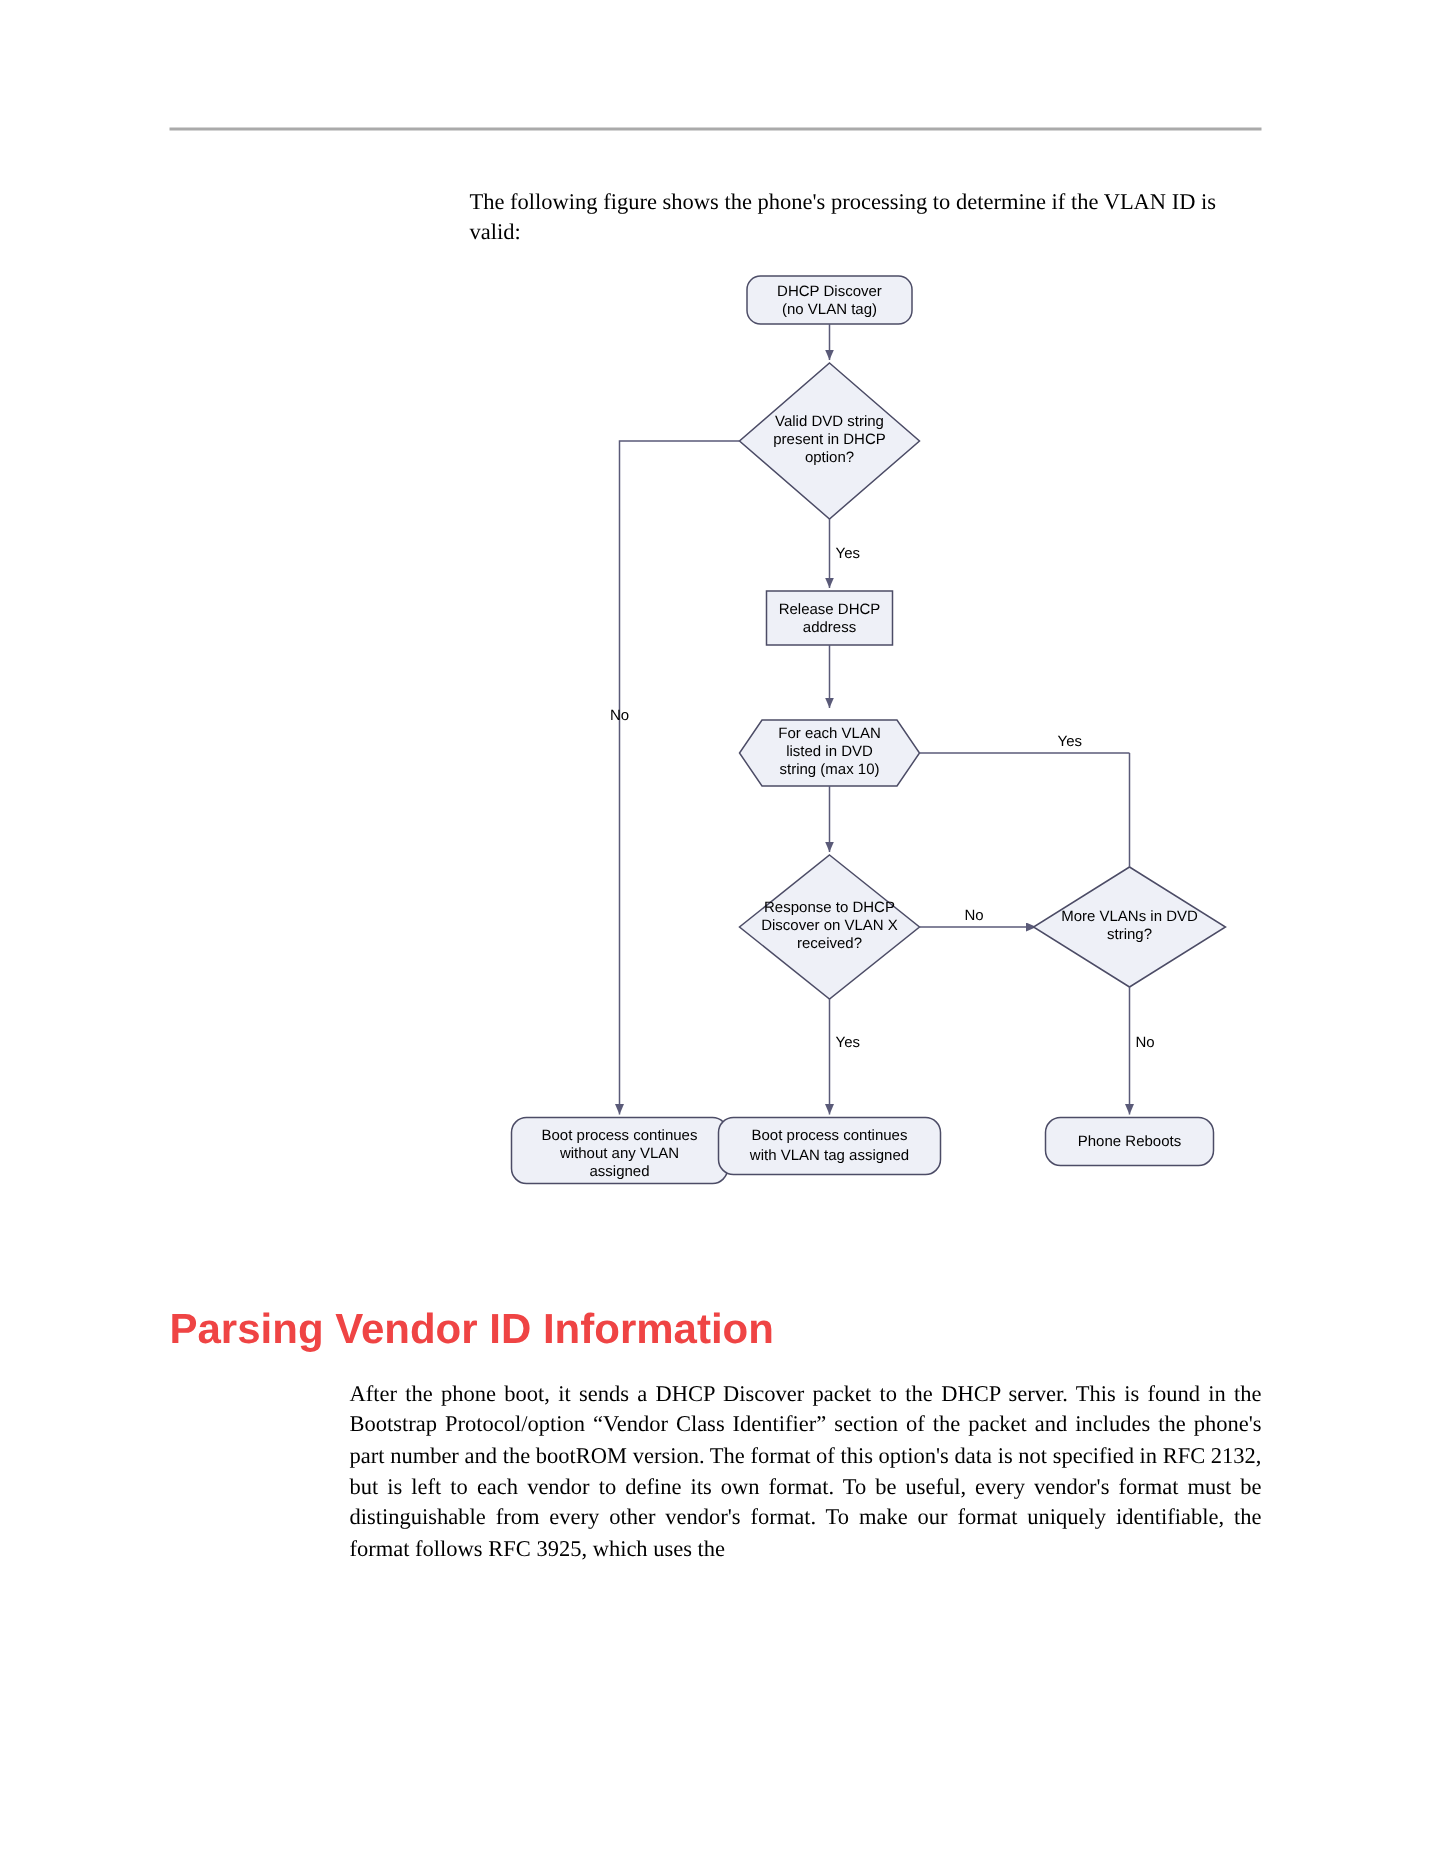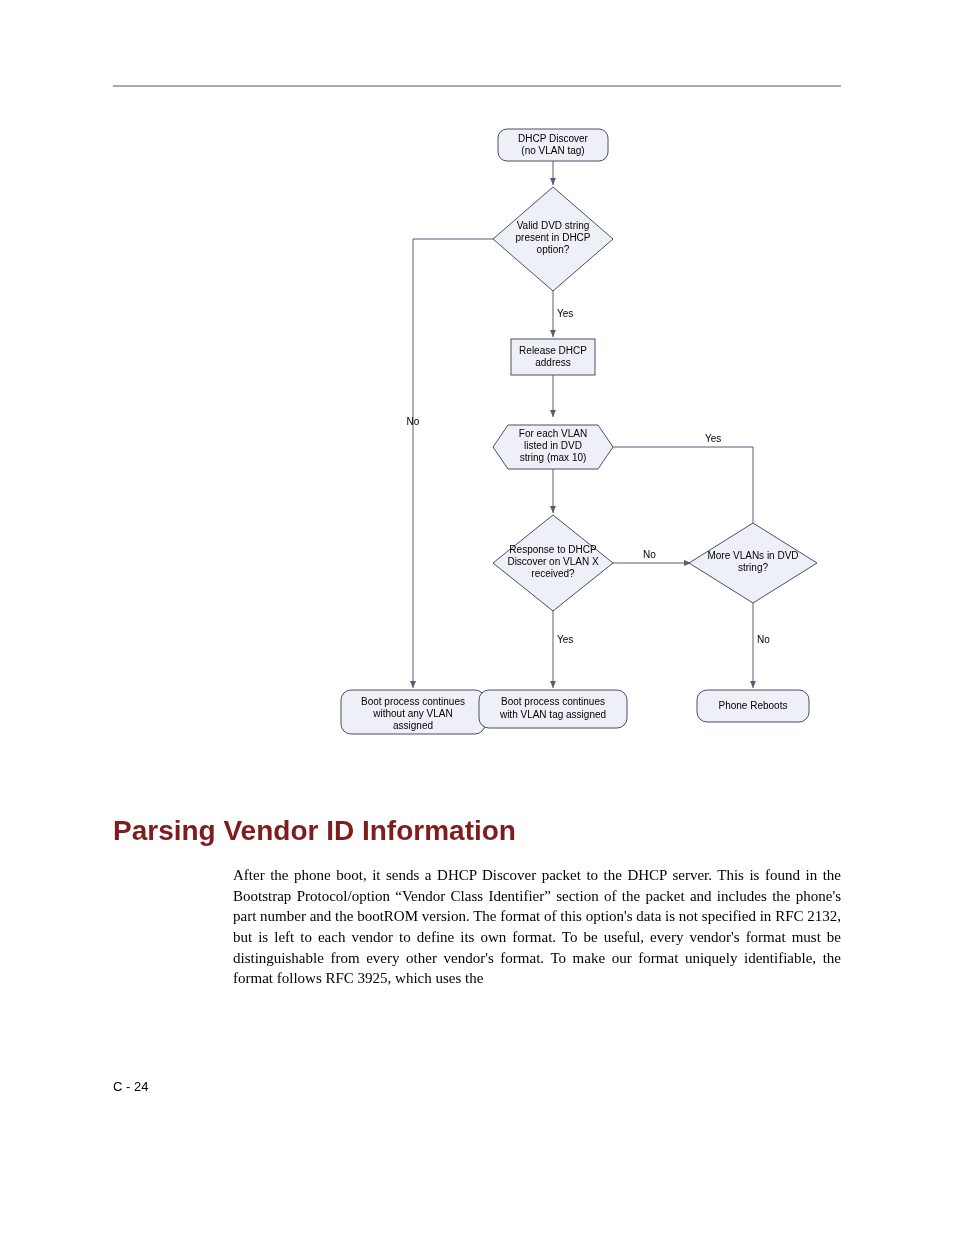--- a/index.html
+++ b/index.html
@@ -36,41 +36,42 @@
     margin-bottom: 50px;
     text-align: center;
   }
   .flowchart-container svg {
     display: block;
   }
   .section-heading {
     font-family: Arial, Helvetica, sans-serif;
     font-size: 28px;
     font-weight: bold;
-    color: #7f1d1d;
+    color: #ef4444;
     margin: 0 0 18px 0;
   }
   .body-text {
     margin-left: 120px;
     font-size: 15px;
     line-height: 1.38;
     text-align: justify;
   }
   .footer {
     margin-top: 90px;
     font-family: Arial, Helvetica, sans-serif;
     font-size: 13px;
   }
 </style>
 </head>
 <body>
 
 <div class="page">
   <hr class="header-rule">
 
+  <div class="intro-text">The following figure shows the phone's processing to determine if the VLAN ID is valid:</div>
 
   <div class="flowchart-container">
     <svg width="520" height="640" viewBox="0 0 520 640">
       <defs>
         <marker id="arrow" markerWidth="8" markerHeight="8" refX="7" refY="3" orient="auto">
           <path d="M0,0 L7,3 L0,6 Z" fill="#5a5a78"></path>
         </marker>
       </defs>
       <style>
         .box-fill { fill:#eef0f7; stroke:#4c4c66; stroke-width:1; }
@@ -145,14 +146,13 @@
       <rect x="384" y="565" rx="10" ry="10" width="112" height="32" class="box-fill"></rect>
       <text class="ftxt" x="440" y="584">Phone Reboots</text>
 
     </svg>
   </div>
 
   <h2 class="section-heading">Parsing Vendor ID Information</h2>
 
   <div class="body-text">After the phone boot, it sends a DHCP Discover packet to the DHCP server. This is found in the Bootstrap Protocol/option “Vendor Class Identifier” section of the packet and includes the phone's part number and the bootROM version. The format of this option's data is not specified in RFC 2132, but is left to each vendor to define its own format. To be useful, every vendor's format must be distinguishable from every other vendor's format. To make our format uniquely identifiable, the format follows RFC 3925, which uses the</div>
 
-  <div class="footer">C - 24</div>
 </div>
 
 </body></html>

